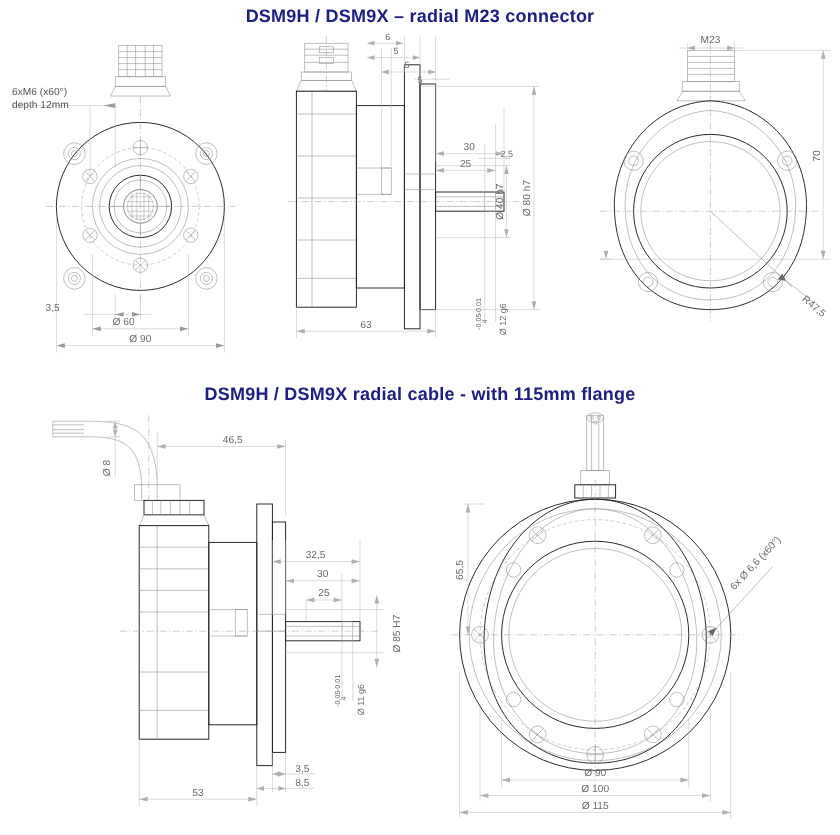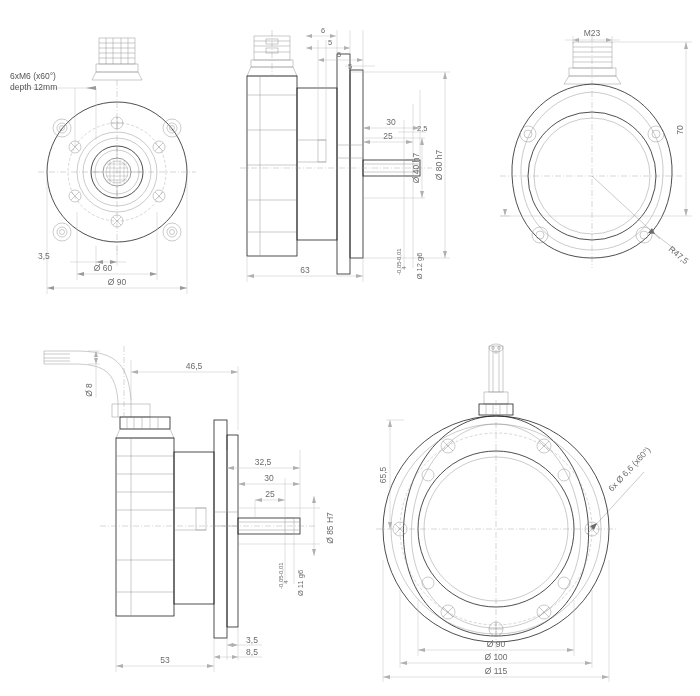--- a/index.html
+++ b/index.html
@@ -23,20 +23,21 @@
   .cl{stroke:#9a9a9a;stroke-width:.4;fill:none;stroke-dasharray:6 2 1 2;}
   .dash{stroke:#9a9a9a;stroke-width:.4;fill:none;stroke-dasharray:3 2;}
   .ext{stroke:#b0b0b0;stroke-width:.4;fill:none;}
   .hatch{stroke:#8a8a8a;stroke-width:.35;fill:none;}
 </style>
 </head>
 <body>
 
 <div class="sheet">
 
+  <div class="title" id="title1">DSM9H / DSM9X – radial M23 connector</div>
 
   <svg width="700" height="696">
     <g>
 
       <rect class="ln" x="99" y="38" width="36" height="26"></rect>
       <line class="ln" x1="99" y1="43" x2="135" y2="43"></line>
       <line class="ln" x1="99" y1="48" x2="135" y2="48"></line>
       <line class="ln" x1="99" y1="53" x2="135" y2="53"></line>
       <line class="ln" x1="99" y1="58" x2="135" y2="58"></line>
       <line class="ln" x1="106" y1="38" x2="106" y2="64"></line>
@@ -294,20 +295,21 @@
       <path d="M686 216 L684 209 L688 209 Z" fill="#b0b0b0"></path>
       <line class="ext" x1="500" y1="216" x2="510" y2="216"></line>
       <path d="M505 216 L503 209 L507 209 Z" fill="#b0b0b0"></path>
 
       <text class="dim" x="592" y="36" text-anchor="middle">M23</text>
       <text class="dim" x="683" y="130" text-anchor="middle" transform="rotate(-90 683 130)">70</text>
       <text class="dim" x="668" y="250" transform="rotate(40 668 250)">R47,5</text>
     </g>
   </svg>
 
+  <div class="title" id="title2">DSM9H / DSM9X radial cable - with 115mm flange</div>
 
   <svg width="700" height="696">
     <g>
 
       <path class="ln" d="M44 351 L74 351"></path>
       <path class="ln" d="M44 364 L74 364"></path>
       <line class="ln" x1="44" y1="354" x2="70" y2="354"></line>
       <line class="ln" x1="44" y1="358" x2="70" y2="358"></line>
       <line class="ln" x1="44" y1="361" x2="70" y2="361"></line>
       <line class="ln" x1="44" y1="351" x2="44" y2="364"></line>

